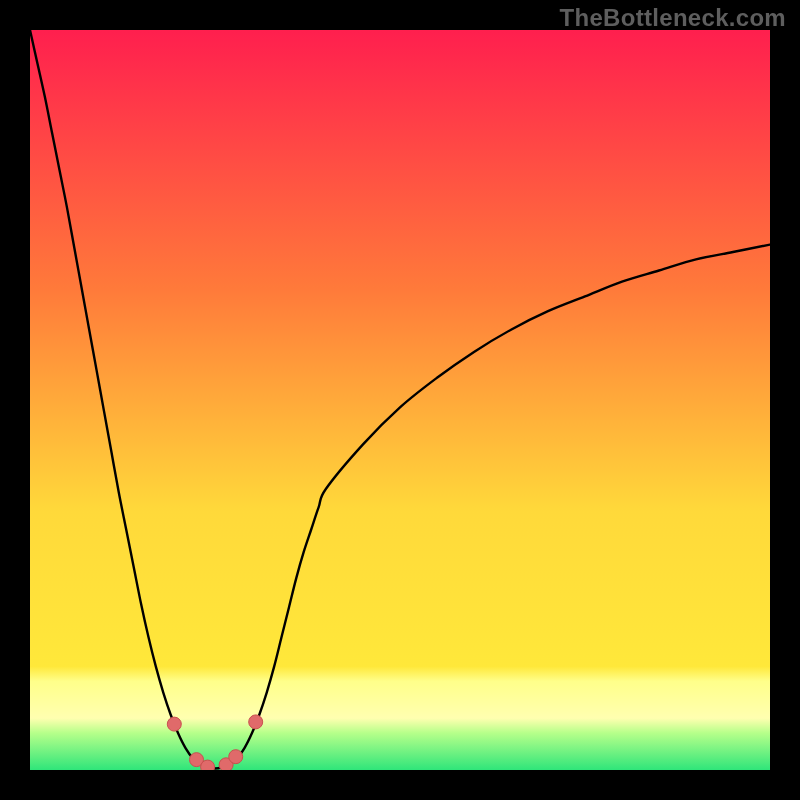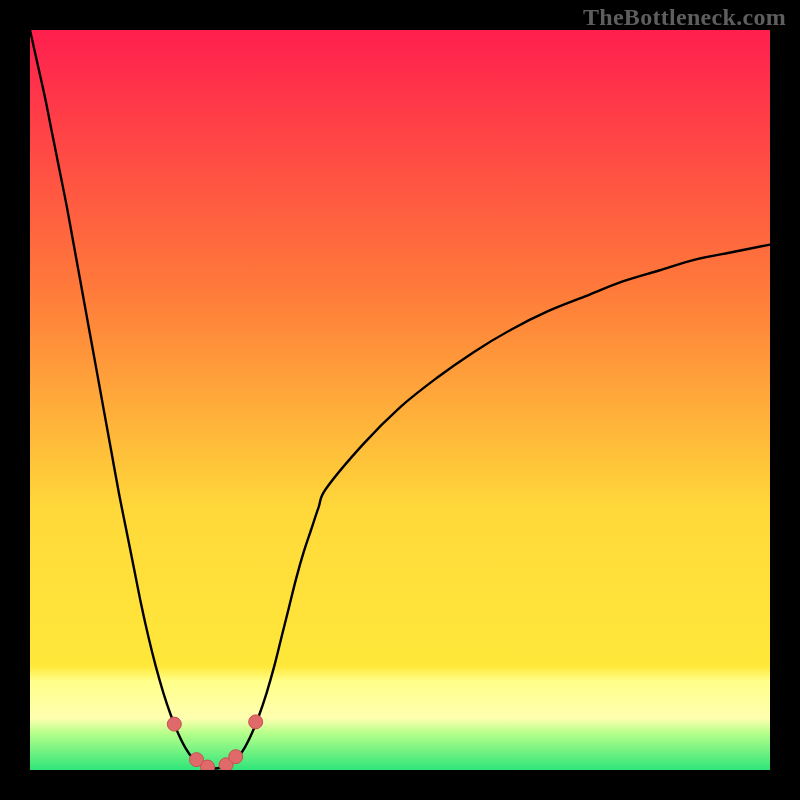--- a/index.html
+++ b/index.html
@@ -19,21 +19,20 @@
   }
   .watermark {
     position: absolute;
     top: 4px;
     right: 14px;
     color: #5e5e5e;
     font-size: 24px;
     font-weight: 600;
     letter-spacing: 0.3px;
     z-index: 5;
-    font-family: Liberation Serif, serif;
   }
   .plot {
     position: absolute;
     left: 30px;
     top: 30px;
     width: 740px;
     height: 740px;
   }
   svg {
     display: block;

